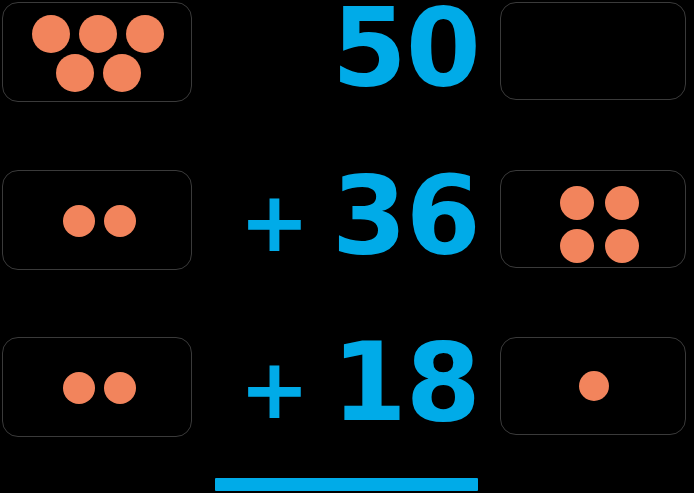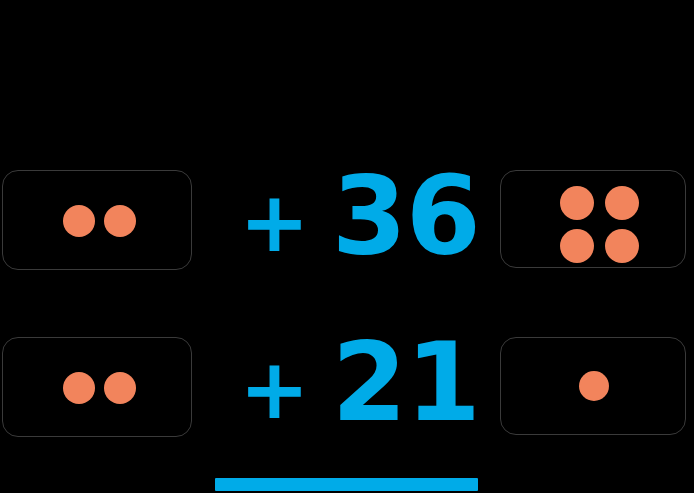--- a/index.html
+++ b/index.html
@@ -124,20 +124,39 @@
     height: 13px;
     background: #00ABE8;
     border-radius: 1px;
   }
 </style>
 </head>
 <body>
 
 <div id="worksheet">
 
+  <div class="row row-1">
+
+    <div class="dot-box box-left">
+      <span class="dot d5-a"></span>
+      <span class="dot d5-b"></span>
+      <span class="dot d5-c"></span>
+      <span class="dot d5-d"></span>
+      <span class="dot d5-e"></span>
+    </div>
+
+    <div class="equation">
+      <span class="op-sign op-spacer"></span>
+      <span class="number">50</span>
+    </div>
+
+    <div class="dot-box box-right">
+    </div>
+
+  </div>
 
   <div class="row row-2">
 
     <div class="dot-box box-left">
       <span class="dot d2-a"></span>
       <span class="dot d2-b"></span>
     </div>
 
     <div class="equation">
       <span class="op-sign">+</span>
@@ -155,21 +174,21 @@
 
   <div class="row row-3">
 
     <div class="dot-box box-left">
       <span class="dot d2-a"></span>
       <span class="dot d2-b"></span>
     </div>
 
     <div class="equation">
       <span class="op-sign">+</span>
-      <span class="number">21</span>
+      <span class="number">18</span>
     </div>
 
     <div class="dot-box box-right">
       <span class="dot d1-a"></span>
     </div>
 
   </div>
 
   <div id="sum-rule"></div>
 

